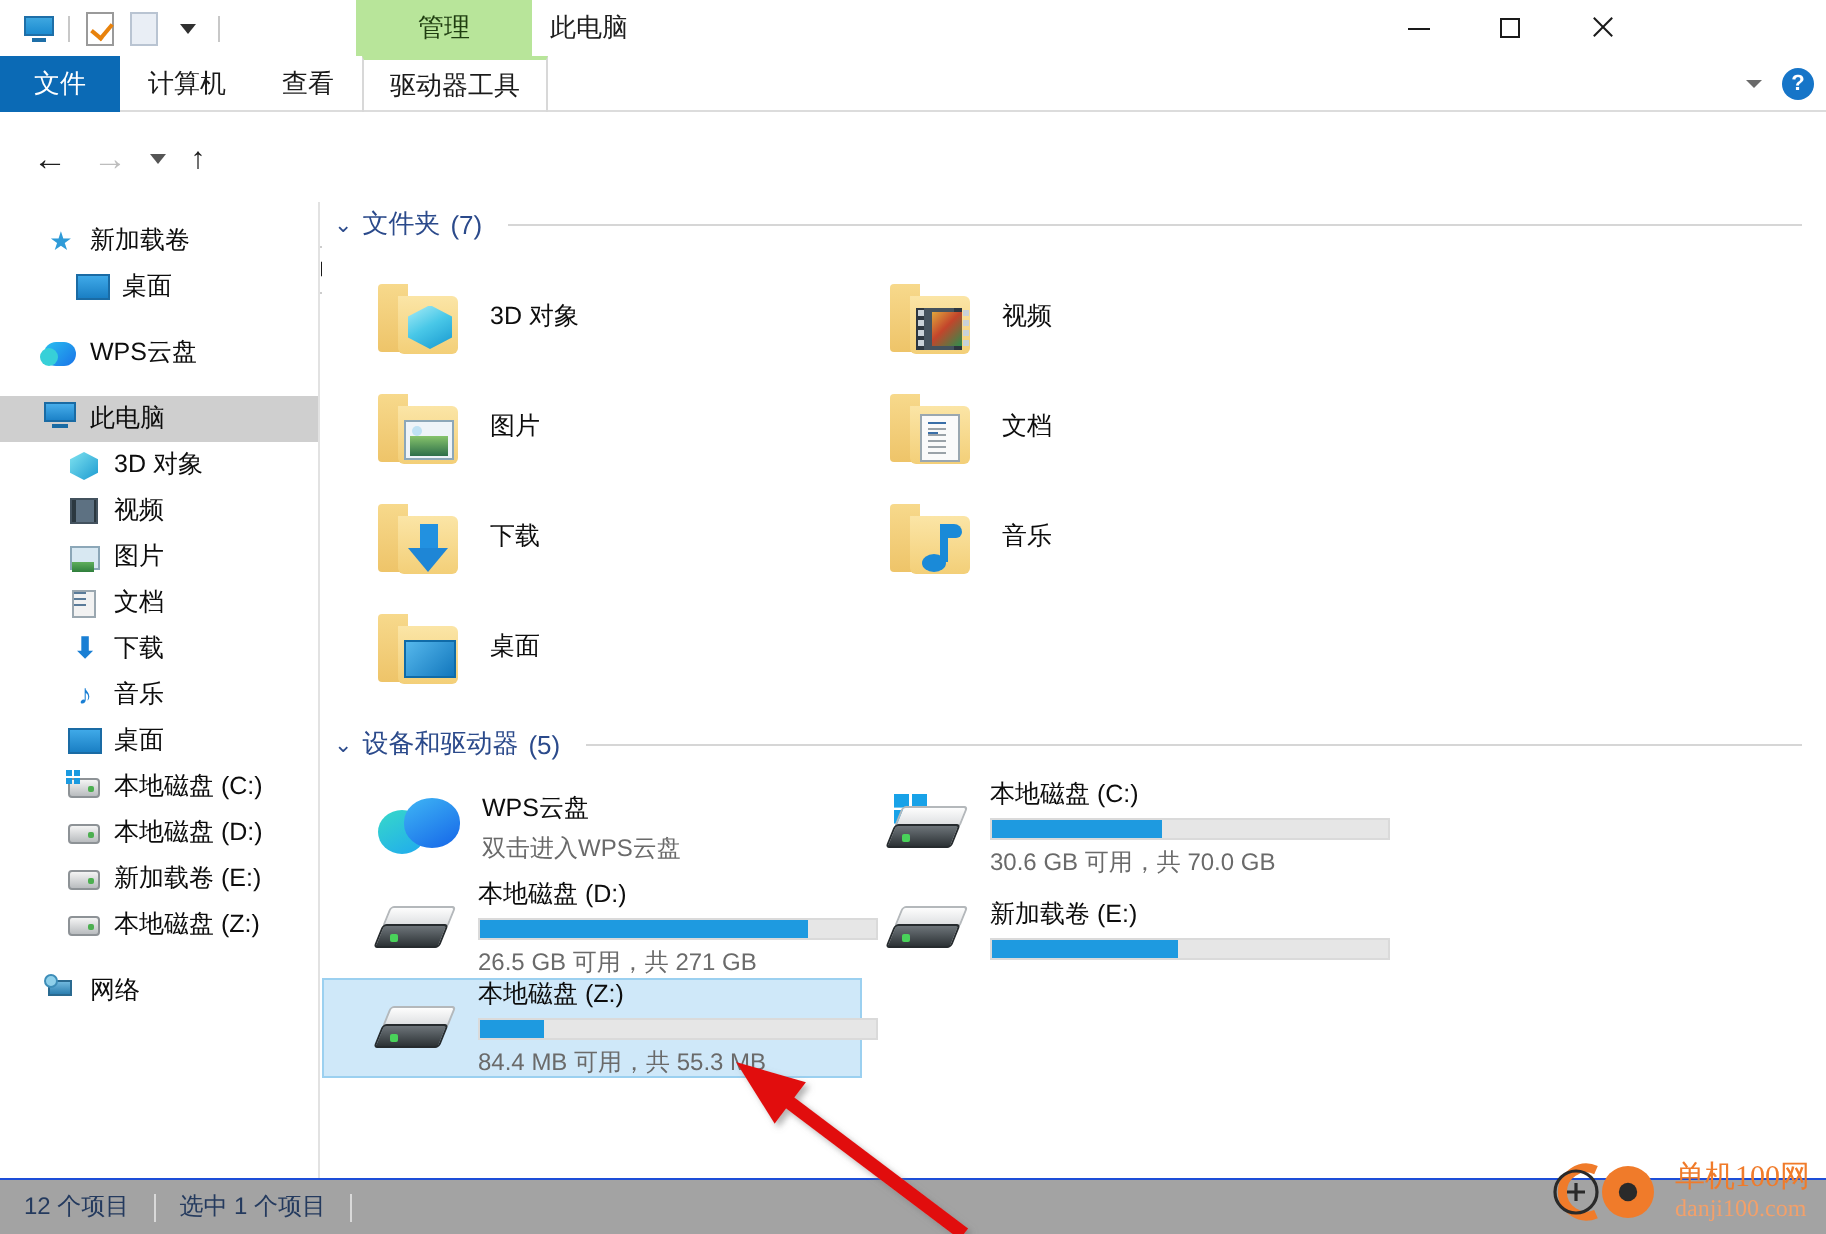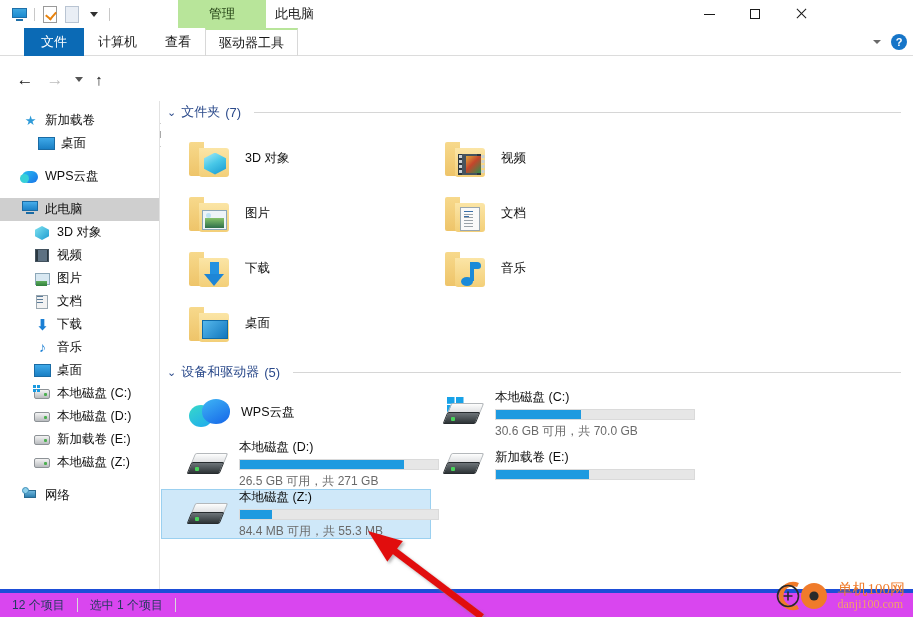--- a/index.html
+++ b/index.html
@@ -48,21 +48,21 @@
   .gl-x:before{transform:rotate(45deg);} .gl-x:after{transform:rotate(-45deg);}
 
   
   .ribbon {
     position:absolute; left:0; top:28px; width:913px; height:28px;
     background:#ffffff; border-bottom:1px solid #dcdcdc;
   }
   .rtabs { position:absolute; left:0; top:0; display:flex; height:28px; }
   .rtab { height:28px; padding:0 14px; display:flex; align-items:center;
       font-size:13px; color:#1a1a1a; }
-  .rtab.file { background:#0b6ab5; color:#fff; padding:0 17px;margin-left:24px; }
+  .rtab.file { background:#0b6ab5; color:#fff; padding:0 17px; }
   .rtab.ctx { border-left:1px solid #d8d8d8; border-right:1px solid #d8d8d8;
       border-top:2px solid #b8e59a; padding:0 13px; }
   .rib-right { position:absolute; right:6px; top:0; height:28px; display:flex; align-items:center; gap:10px; }
   .chev-sm { width:0;height:0;border-left:4px solid transparent;border-right:4px solid transparent;border-top:4px solid #6a6a6a; }
   .help-ic { width:16px;height:16px;border-radius:50%;background:#1675c8;color:#fff;
       font-size:11px; font-weight:bold; display:flex;align-items:center;justify-content:center; }
 
   
   .navbar { position:absolute; left:0; top:57px; width:913px; height:44px; background:#fff; }
   .nav-ic { position:absolute; top:9px; width:26px; height:26px;
@@ -213,21 +213,21 @@
         linear-gradient(#18a2e8,#18a2e8) 9px 8px/7.5px 6.8px no-repeat; }
   .wpsc { width:42px; height:30px; flex:none; position:relative; }
   .wpsc .c1 { position:absolute; left:0; top:6px; width:24px; height:22px; border-radius:50%;
       background:linear-gradient(150deg,#37d9c9,#1fa9ef); }
   .wpsc .c2 { position:absolute; left:13px; top:0px; width:28px; height:25px; border-radius:14px/12px;
       background:linear-gradient(150deg,#3fb6f5,#1565e8); }
 
   
   .statusbar {
     position:absolute; left:0; bottom:0; width:913px; height:28px;
-    background:#d946ef; border-top:4px solid #1d4ed8; display:flex; align-items:center; gap:0;
+    background:#a3a3a3; border-top:1px solid #1d4ed8; display:flex; align-items:center; gap:0;
   }
   .st-item { font-size:12px; color:#243a5e; padding:0 12px; }
   .st-sep { width:1px; height:14px; background:#d9d9d9; }
 
   
   .annot { position:absolute; left:0; top:0; width:913px; height:617px; pointer-events:none; }
 
   
   .wm { position:absolute; right:8px; bottom:4px; display:flex; align-items:center; gap:4px; }
   .wm-logo { width:62px; height:34px; position:relative; }
@@ -545,20 +545,21 @@
 
     <div class="drives">
       <div class="d-row">
         <div class="d-cell">
           <div class="wpsc">
               <div class="c1"></div>
               <div class="c2"></div>
             </div>
           <div class="d-txt">
             <div class="d-name">WPS云盘</div>
+            <div class="d-sub" style="margin-top:0;">双击进入WPS云盘</div>
           </div>
         </div>
         <div class="d-cell col2">
           <div class="hdd">
             <div class="winb"></div>
               <div class="top"></div>
               <div class="bot"></div>
               <div class="led"></div>
           </div>
           <div class="d-txt">

